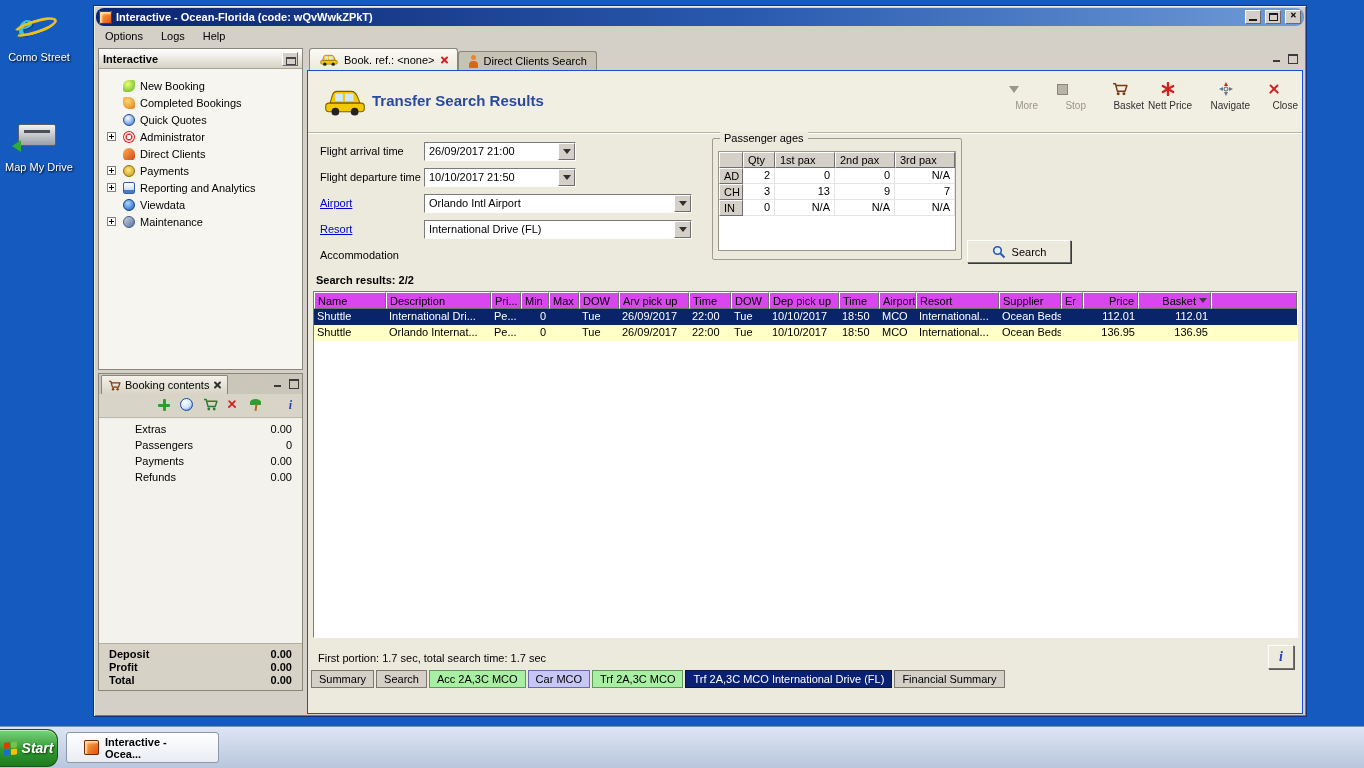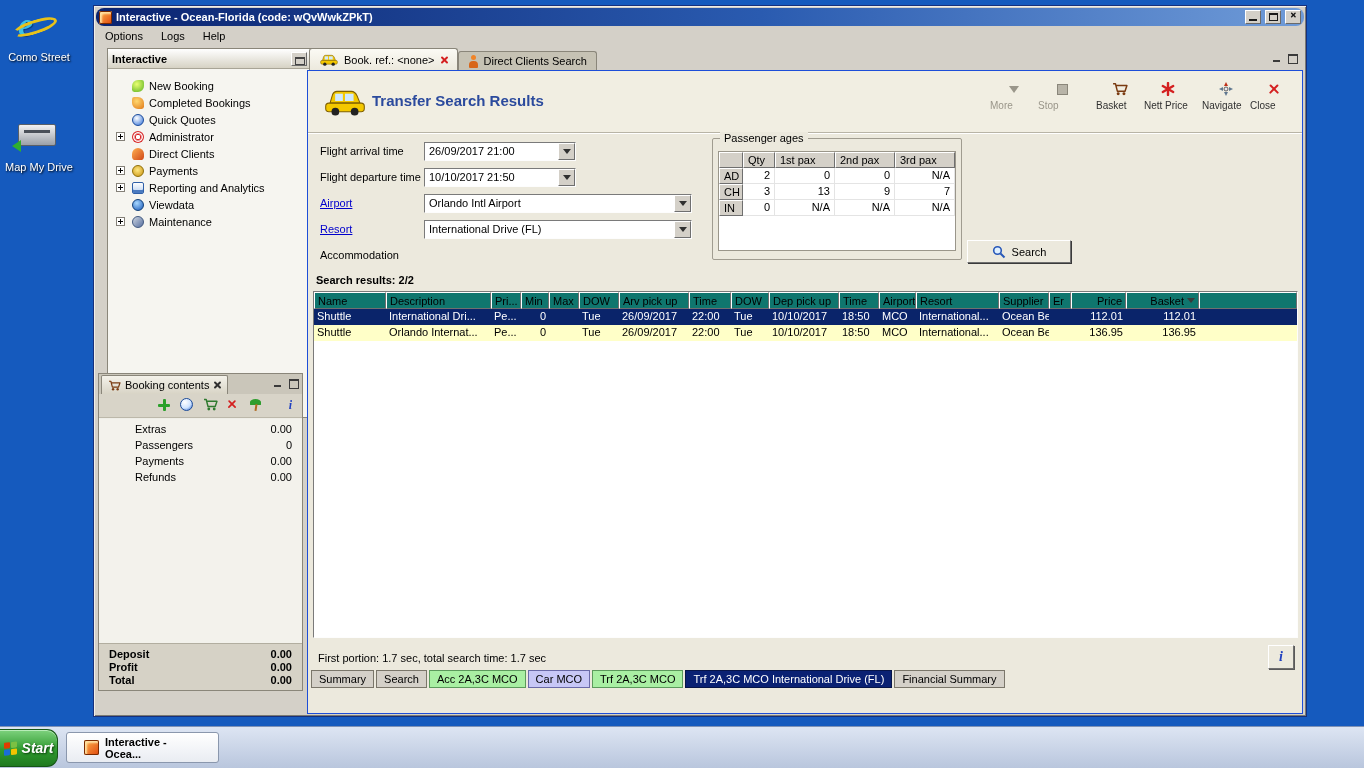--- a/index.html
+++ b/index.html
@@ -34,21 +34,21 @@
   .g-max { position:absolute; left:3px; top:2px; width:9px; height:8px; border:1px solid #1a1a1a; border-top-width:2px; }
   .xsh { position:relative; display:inline-block; width:12px; height:12px; }
   .xsh::before,.xsh::after { content:""; position:absolute; left:0; top:5px; width:12px; height:2.4px; background:currentColor; border-radius:1px; }
   .xsh::before { transform:rotate(45deg); } .xsh::after { transform:rotate(-45deg); }
   .xsh.sm { width:8px; height:8px; } .xsh.sm::before,.xsh.sm::after { width:9px; height:2px; top:3px; }
   .g-close { position:absolute; left:3px; top:0px; color:#1a1a1a; transform:scale(.7); }
   .menubar { position:absolute; left:2px; top:20px; right:2px; height:20px; background:#d4d0c8; display:flex; align-items:center; }
   .mitem { padding:3px 9px; cursor:pointer; }
 
   
-  #sidebar { position:absolute; left:4px; top:42px; width:205px; height:370px; border:1px solid #8a867a; background:#f6f5f0;margin-left:9px; }
+  #sidebar { position:absolute; left:4px; top:42px; width:205px; height:322px; border:1px solid #8a867a; background:#f6f5f0; }
   .phead { height:20px; background:linear-gradient(#ffffff,#d6d2c4); border-bottom:1px solid #a8a496; display:flex; align-items:center; justify-content:space-between; padding:0 4px; font-weight:bold; }
   .panelbtn { width:16px; height:14px; background:#d4d0c8; border:1px solid; border-color:#fff #6a6a6a #6a6a6a #fff; position:relative; cursor:pointer; }
   .panelbtn::before { content:""; position:absolute; left:3px; top:4px; width:8px; height:5px; border:1px solid #444; border-top-width:2px; }
   .tree { padding-top:8px; }
   .titem { display:flex; align-items:center; height:17px; padding-left:8px; cursor:pointer; white-space:nowrap; }
   .pbox { width:9px; height:9px; background:#fff; border:1px solid #848078; position:relative; margin-right:7px; flex:none; }
   .pbox::before { content:""; position:absolute; left:1px; top:3px; width:5px; height:1px; background:#000; }
   .pbox::after { content:""; position:absolute; left:3px; top:1px; width:1px; height:5px; background:#000; }
   .pspace { width:16px; flex:none; }
   .ti { width:12px; height:12px; display:inline-block; margin-right:5px; flex:none; }
@@ -89,21 +89,21 @@
   #main { position:absolute; left:213px; top:42px; width:996px; height:666px; }
   .dtabstrip { height:22px; display:flex; align-items:flex-end; padding-left:2px; position:relative; }
   .dtab { display:inline-flex; align-items:center; gap:5px; padding:0 9px; border:1px solid #8a867a; border-bottom:none; border-radius:3px 3px 0 0; cursor:pointer; white-space:nowrap; }
   .dtab.active { height:22px; background:linear-gradient(#fbfaf4,#ece9dd); position:relative; z-index:2; }
   .dtab.inactive { height:19px; background:#c6c2b4; }
   .docbody { position:absolute; left:0; top:22px; width:996px; height:644px; background:#ece9dd; border:1px solid #1d4ed8; }
   .hdrband { position:absolute; left:0; top:0; right:0; height:62px; background:#f1eee2; border-bottom:1px solid #b8b4a6; box-shadow:0 1px 0 #fff; }
   .doc-title { position:absolute; left:64px; top:21px; font-size:15px; font-weight:bold; color:#2b4a9d; }
   .bigtaxi { position:absolute; left:14px; top:15px; }
   .doc-toolbar { position:absolute; right:4px; top:7px; display:flex; }
-  .tbi { width:48px; text-align:left; cursor:pointer; }
+  .tbi { width:48px; text-align:right; cursor:pointer; }
   .tbi .ic { height:22px; display:flex; align-items:center; justify-content:center; }
   .tbi .tl { font-size:10px; color:#303030; }
   .tbi.disabled .tl { color:#9a968a; }
   .tbi.grp { margin-left:10px; }
   .tri-down { width:0; height:0; border-left:5px solid transparent; border-right:5px solid transparent; border-top:7px solid #9a968a; }
   .stop-sq { width:11px; height:11px; background:#b8b4a8; border:1px solid #8a867a; }
 
   .flabel { position:absolute; left:12px; height:19px; line-height:19px; }
   .flink { color:#0000cc; text-decoration:underline; cursor:pointer; }
   .combo { position:absolute; height:19px; background:#fff; border:1px solid; border-color:#7a7a7a #fdfdfd #fdfdfd #7a7a7a; cursor:pointer; }
@@ -118,25 +118,25 @@
   .pc { height:16px; padding:1px 4px; white-space:nowrap; overflow:hidden; flex:none; }
   .pc.hc3 { background:#d4d0c8; border:1px solid; border-color:#fff #6f6f6f #6f6f6f #fff; }
   .pc.v { border-right:1px solid #e4e4e4; border-bottom:1px solid #e4e4e4; text-align:right; }
   .pw0{width:24px}.pw1{width:32px}.pw2{width:60px}.pw3{width:60px}.pw4{width:60px}
 
   .btn3d { position:absolute; left:659px; top:169px; width:104px; height:23px; background:#ece9dd; border:1px solid; border-color:#fff #6f6f6f #6f6f6f #fff; box-shadow:1px 1px 0 #3a3a3a; display:flex; align-items:center; justify-content:center; gap:6px; cursor:pointer; }
 
   .results-label { position:absolute; left:8px; top:203px; font-weight:bold; }
   .rtable { position:absolute; left:5px; top:220px; width:985px; height:347px; background:#fff; border:1px solid; border-color:#7a7a7a #fdfdfd #fdfdfd #7a7a7a; overflow:hidden; }
   .rt-row { display:flex; width:100%; }
-  .hc { background:#0f766e; border:1px solid; border-color:#fff #6f6f6f #6f6f6f #fff; height:17px; padding:1px 3px; white-space:nowrap; overflow:hidden; flex:none; cursor:pointer; display:flex; align-items:center; gap:3px; }
+  .hc { background:#d946ef; border:1px solid; border-color:#fff #6f6f6f #6f6f6f #fff; height:17px; padding:1px 3px; white-space:nowrap; overflow:hidden; flex:none; cursor:pointer; display:flex; align-items:center; gap:3px; }
   .rc { height:16px; padding:1px 3px; white-space:nowrap; overflow:hidden; flex:none; }
   .c0{width:72px}.c1{width:105px}.c2{width:30px}.c3{width:28px}.c4{width:30px}.c5{width:40px}
   .c6{width:70px}.c7{width:42px}.c8{width:38px}.c9{width:70px}.c10{width:40px}.c11{width:37px}
-  .c12{width:83px}.c13{width:50px}.c14{width:22px}.c15{width:55px}.c16{width:73px}
+  .c12{width:83px}.c13{width:62px}.c14{width:22px}.c15{width:55px}.c16{width:73px}
   .cf{flex:1 1 auto; width:auto;}
   .num { justify-content:flex-end; text-align:right; }
   .rc.num { text-align:right; }
   .row-sel { background:#0a246a; color:#fff; cursor:pointer; }
   .row-alt { background:#ffffc8; color:#000; cursor:pointer; }
   .sort-tri { width:0; height:0; border-left:4px solid transparent; border-right:4px solid transparent; border-top:5px solid #3a3a3a; }
 
   .stat-text { position:absolute; left:10px; top:581px; }
   .info-btn { position:absolute; right:8px; top:574px; width:26px; height:24px; background:#ece9dd; border:1px solid; border-color:#fff #6f6f6f #6f6f6f #fff; box-shadow:1px 1px 0 #5a5a5a; display:flex; align-items:center; justify-content:center; cursor:pointer; }
   .info-btn .info-i { font-size:14px; }

